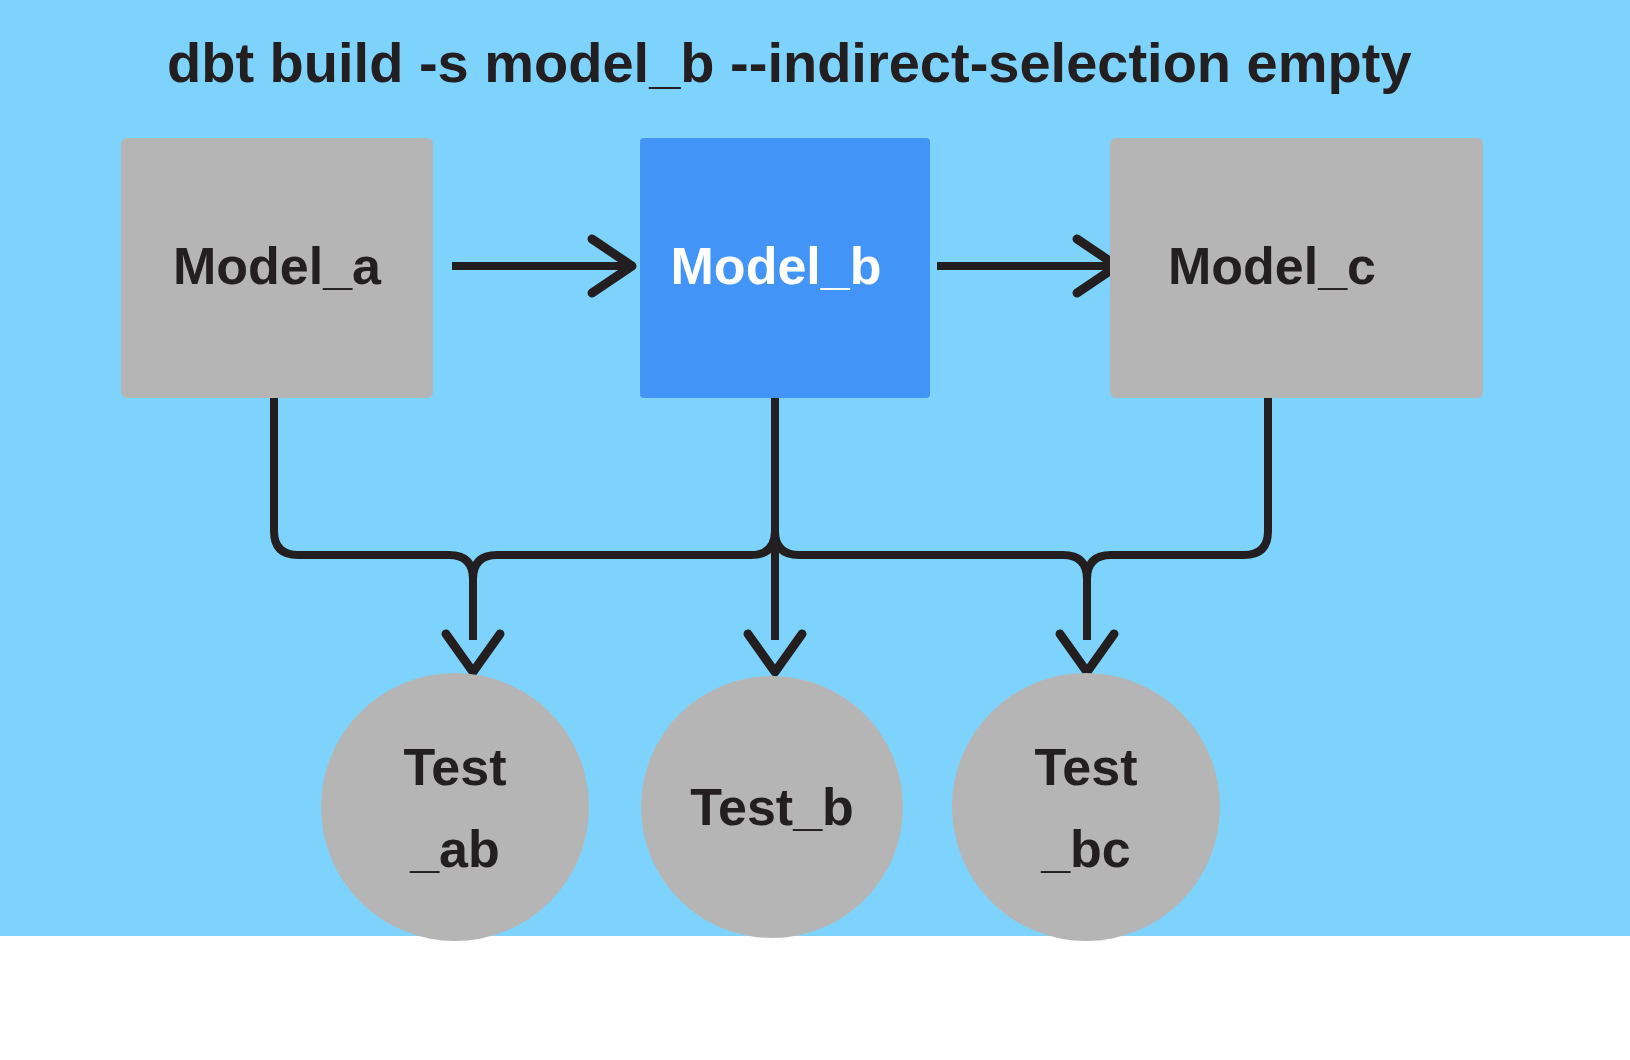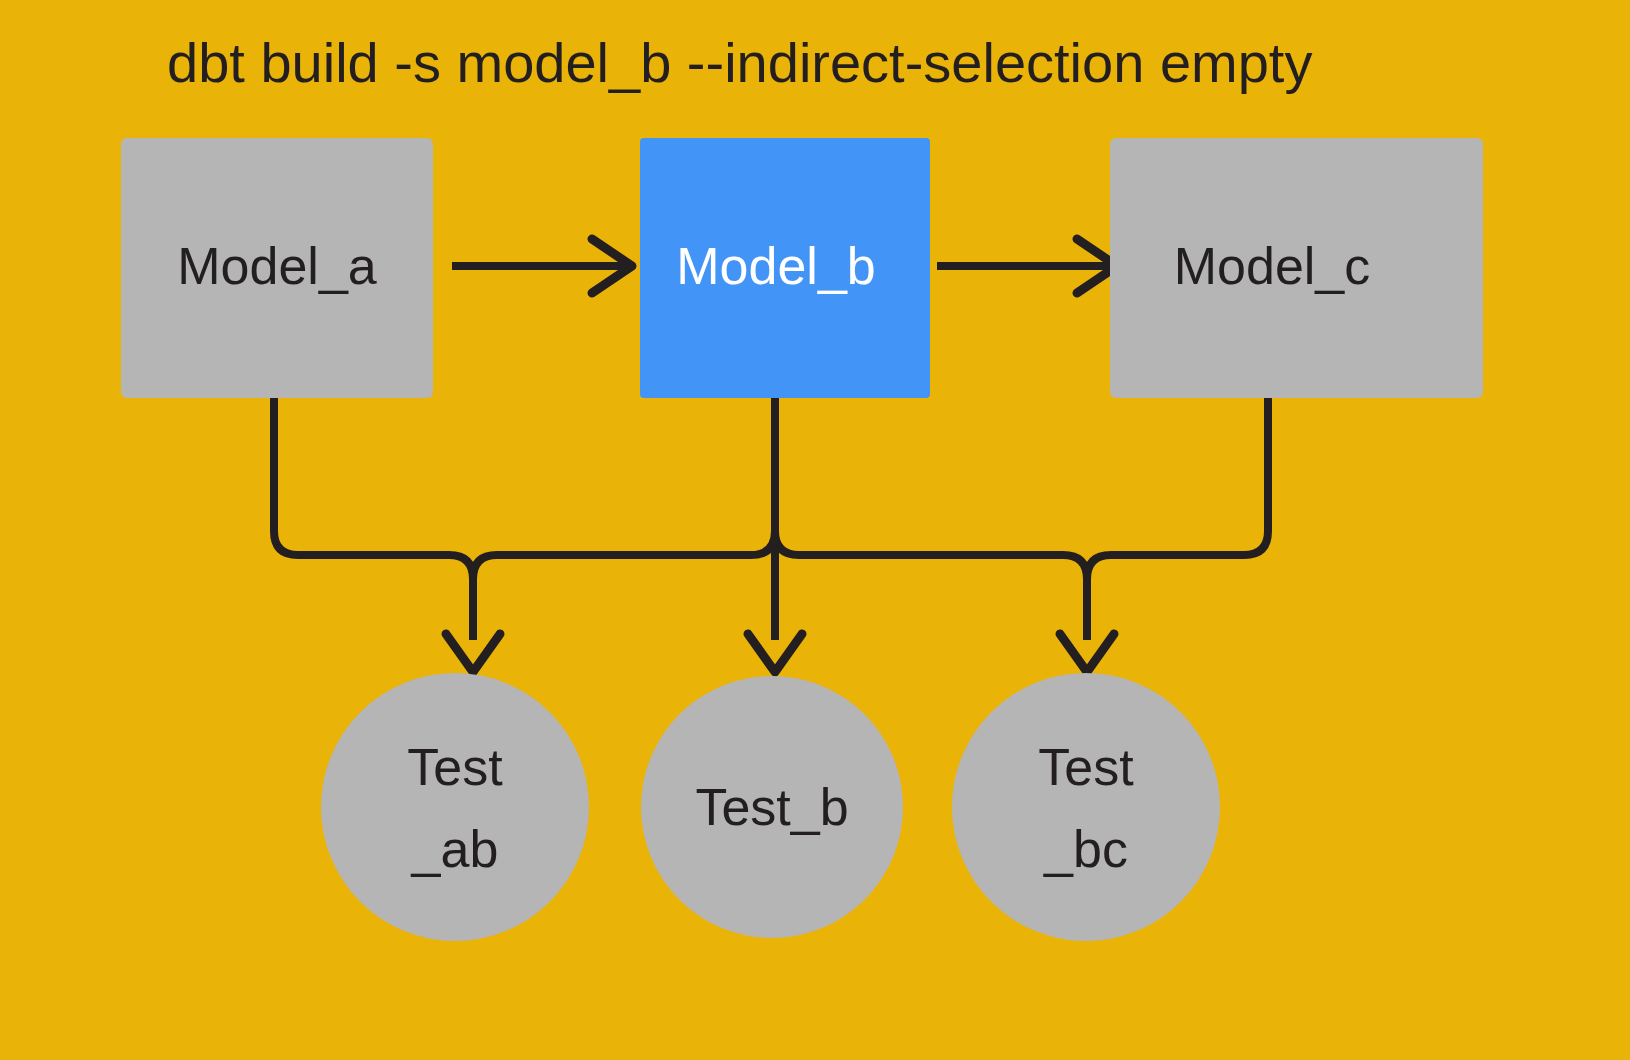--- a/index.html
+++ b/index.html
@@ -9,22 +9,23 @@
   }
   body {
     width: 1630px;
     height: 1060px;
     font-family: "Liberation Sans", sans-serif;
     overflow: hidden;
   }
   #canvas {
     position: relative;
     width: 1630px;
-    height: 1060px;
-    background: #eab308;
+    height: 936px;
+    background: #7dd3fc;
+    font-weight: bold;
   }
   #diagram-svg {
     position: absolute;
     left: 0;
     top: 0;
     width: 1630px;
     height: 1060px;
   }
   .node-label {
     font-family: "Liberation Sans", sans-serif;

